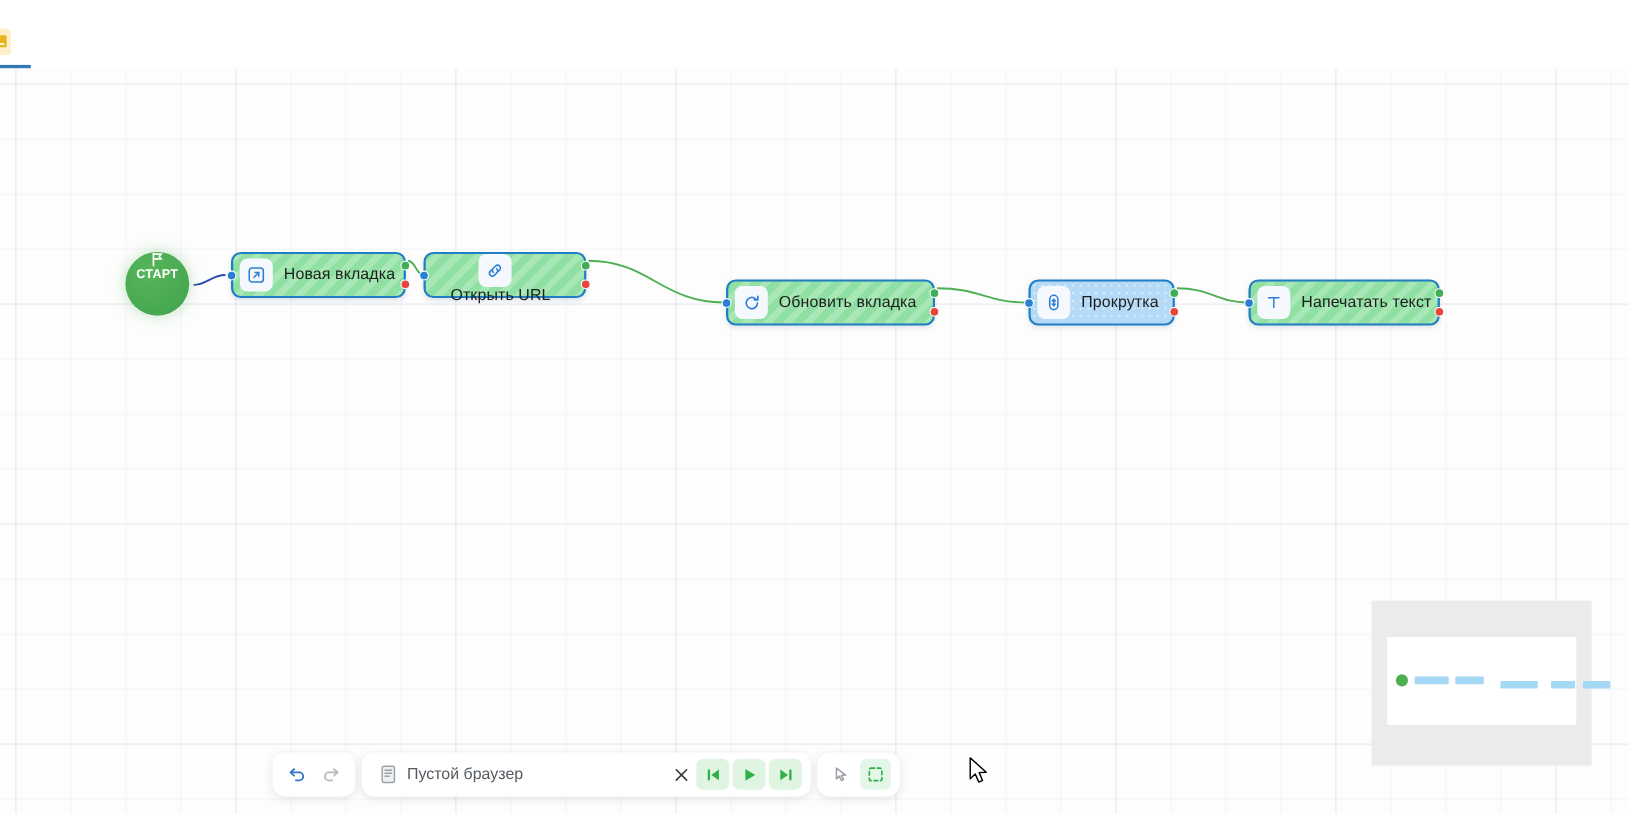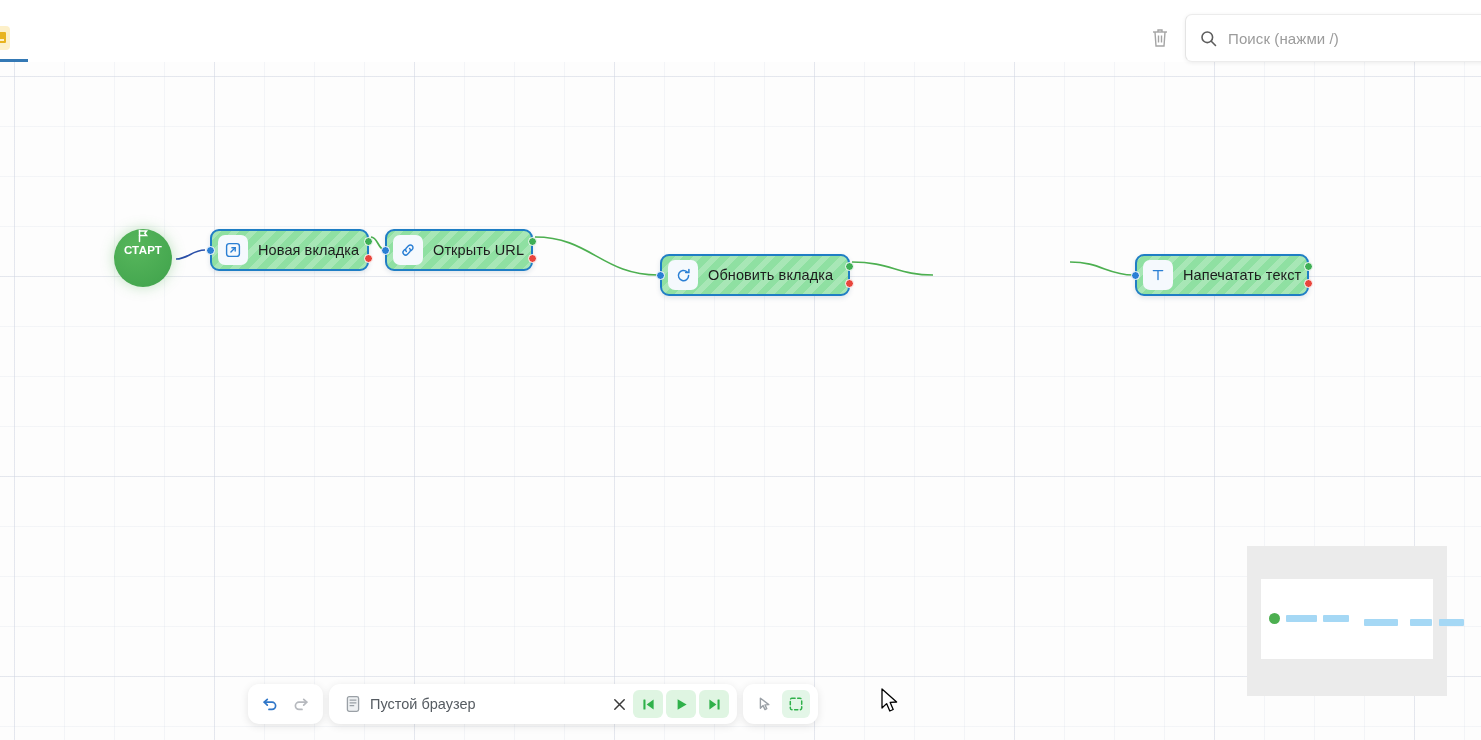--- a/index.html
+++ b/index.html
@@ -172,38 +172,20 @@
 
 <div id="app">
 
   <div class="topbar">
 
     <div class="tab-badge">
       <div class="mini"></div>
     </div>
     <div class="tab-underline"></div>
 
-    <div class="search-wrap">
-      <div class="trash-btn">
-        <svg width="22" height="24" viewBox="0 0 22 24" fill="none" stroke="#5a5a5a" stroke-width="1.4">
-          <path d="M4 6 h14"></path>
-          <path d="M9 6 V4 h4 v2"></path>
-          <path d="M6 6 l1 14 h8 l1 -14"></path>
-          <path d="M9.5 9.5 v7 M12.5 9.5 v7"></path>
-        </svg>
-      </div>
-
-      <div class="search-box">
-        <svg width="17" height="17" viewBox="0 0 17 17" fill="none" stroke="#5d5d5d" stroke-width="1.6">
-          <circle cx="7.3" cy="7.3" r="5.3"></circle>
-          <path d="M11.3 11.3 L15.5 15.5" stroke-linecap="round"></path>
-        </svg>
-        <span class="ph">Поиск (нажми /)</span>
-      </div>
-    </div>
   </div>
 
   <div class="canvas">
 
     <svg class="edges">
 
       <path d="M176 197 C 188 197, 192 188, 205 188" stroke="#2a4fa8" stroke-width="1.7" fill="none"></path>
 
       <path d="M371 175 C 378 175, 378 188, 385 188" stroke="#4caf50" stroke-width="1.7" fill="none"></path>
 
@@ -229,21 +211,21 @@
       <span class="ic">
         <svg width="16" height="16" viewBox="0 0 16 16" fill="none" stroke="#2a7fd4" stroke-width="1.4" stroke-linecap="round">
           <rect x="1.6" y="1.6" width="12.8" height="12.8" rx="2.6"></rect>
           <path d="M5.9 10.1 L10.2 5.8"></path>
           <path d="M6.9 5.8 H10.2 V9.1"></path>
         </svg>
       </span>
       <span class="nlabel">Новая вкладка</span>
     </div>
 
-    <div class="node green" style="left:385px; top:167px; width:148px;">
+    <div class="node green" style="left:385px; top:167px; width:148px;flex-direction:column;">
       <span class="port in"></span>
       <span class="port out"></span>
       <span class="port err"></span>
       <span class="ic">
         <svg width="16" height="16" viewBox="0 0 16 16" fill="none" stroke="#2a7fd4" stroke-width="1.45" stroke-linecap="round">
           <path d="M6.4 9.6 a2.6 2.6 0 0 1 0 -3.7 l2.1 -2.1 a2.6 2.6 0 0 1 3.7 3.7 l-1 1"></path>
           <path d="M9.6 6.4 a2.6 2.6 0 0 1 0 3.7 l-2.1 2.1 a2.6 2.6 0 0 1 -3.7 -3.7 l1 -1"></path>
         </svg>
       </span>
       <span class="nlabel">Открыть URL</span>
@@ -255,20 +237,34 @@
       <span class="port err"></span>
       <span class="ic">
         <svg width="17" height="17" viewBox="0 0 17 17" fill="none" stroke="#2a7fd4" stroke-width="1.5" stroke-linecap="round">
           <path d="M13.6 8.5 a5.1 5.1 0 1 1 -1.6 -3.7"></path>
           <path d="M13.9 2.4 V5.6 H10.7"></path>
         </svg>
       </span>
       <span class="nlabel">Обновить вкладка</span>
     </div>
 
+    <div class="node blue" style="left:935px; top:192px; width:133px;">
+      <span class="port in"></span>
+      <span class="port out"></span>
+      <span class="port err"></span>
+      <span class="ic">
+        <svg width="16" height="16" viewBox="0 0 16 16" fill="none" stroke="#2a7fd4" stroke-width="1.4" stroke-linecap="round">
+          <rect x="4.3" y="1.5" width="7.4" height="13" rx="3.7"></rect>
+          <path d="M8 5.3 V10.7"></path>
+          <path d="M6.6 6.6 L8 5.1 L9.4 6.6"></path>
+          <path d="M6.6 9.4 L8 10.9 L9.4 9.4"></path>
+        </svg>
+      </span>
+      <span class="nlabel">Прокрутка</span>
+    </div>
 
     <div class="node green" style="left:1135px; top:192px; width:174px;">
       <span class="port in"></span>
       <span class="port out"></span>
       <span class="port err"></span>
       <span class="ic">
         <svg width="16" height="16" viewBox="0 0 16 16" fill="none" stroke="#2a7fd4" stroke-width="1.35" stroke-linecap="round">
           <path d="M3.3 3.6 H12.7"></path>
           <path d="M8 3.6 V12.6"></path>
         </svg>

